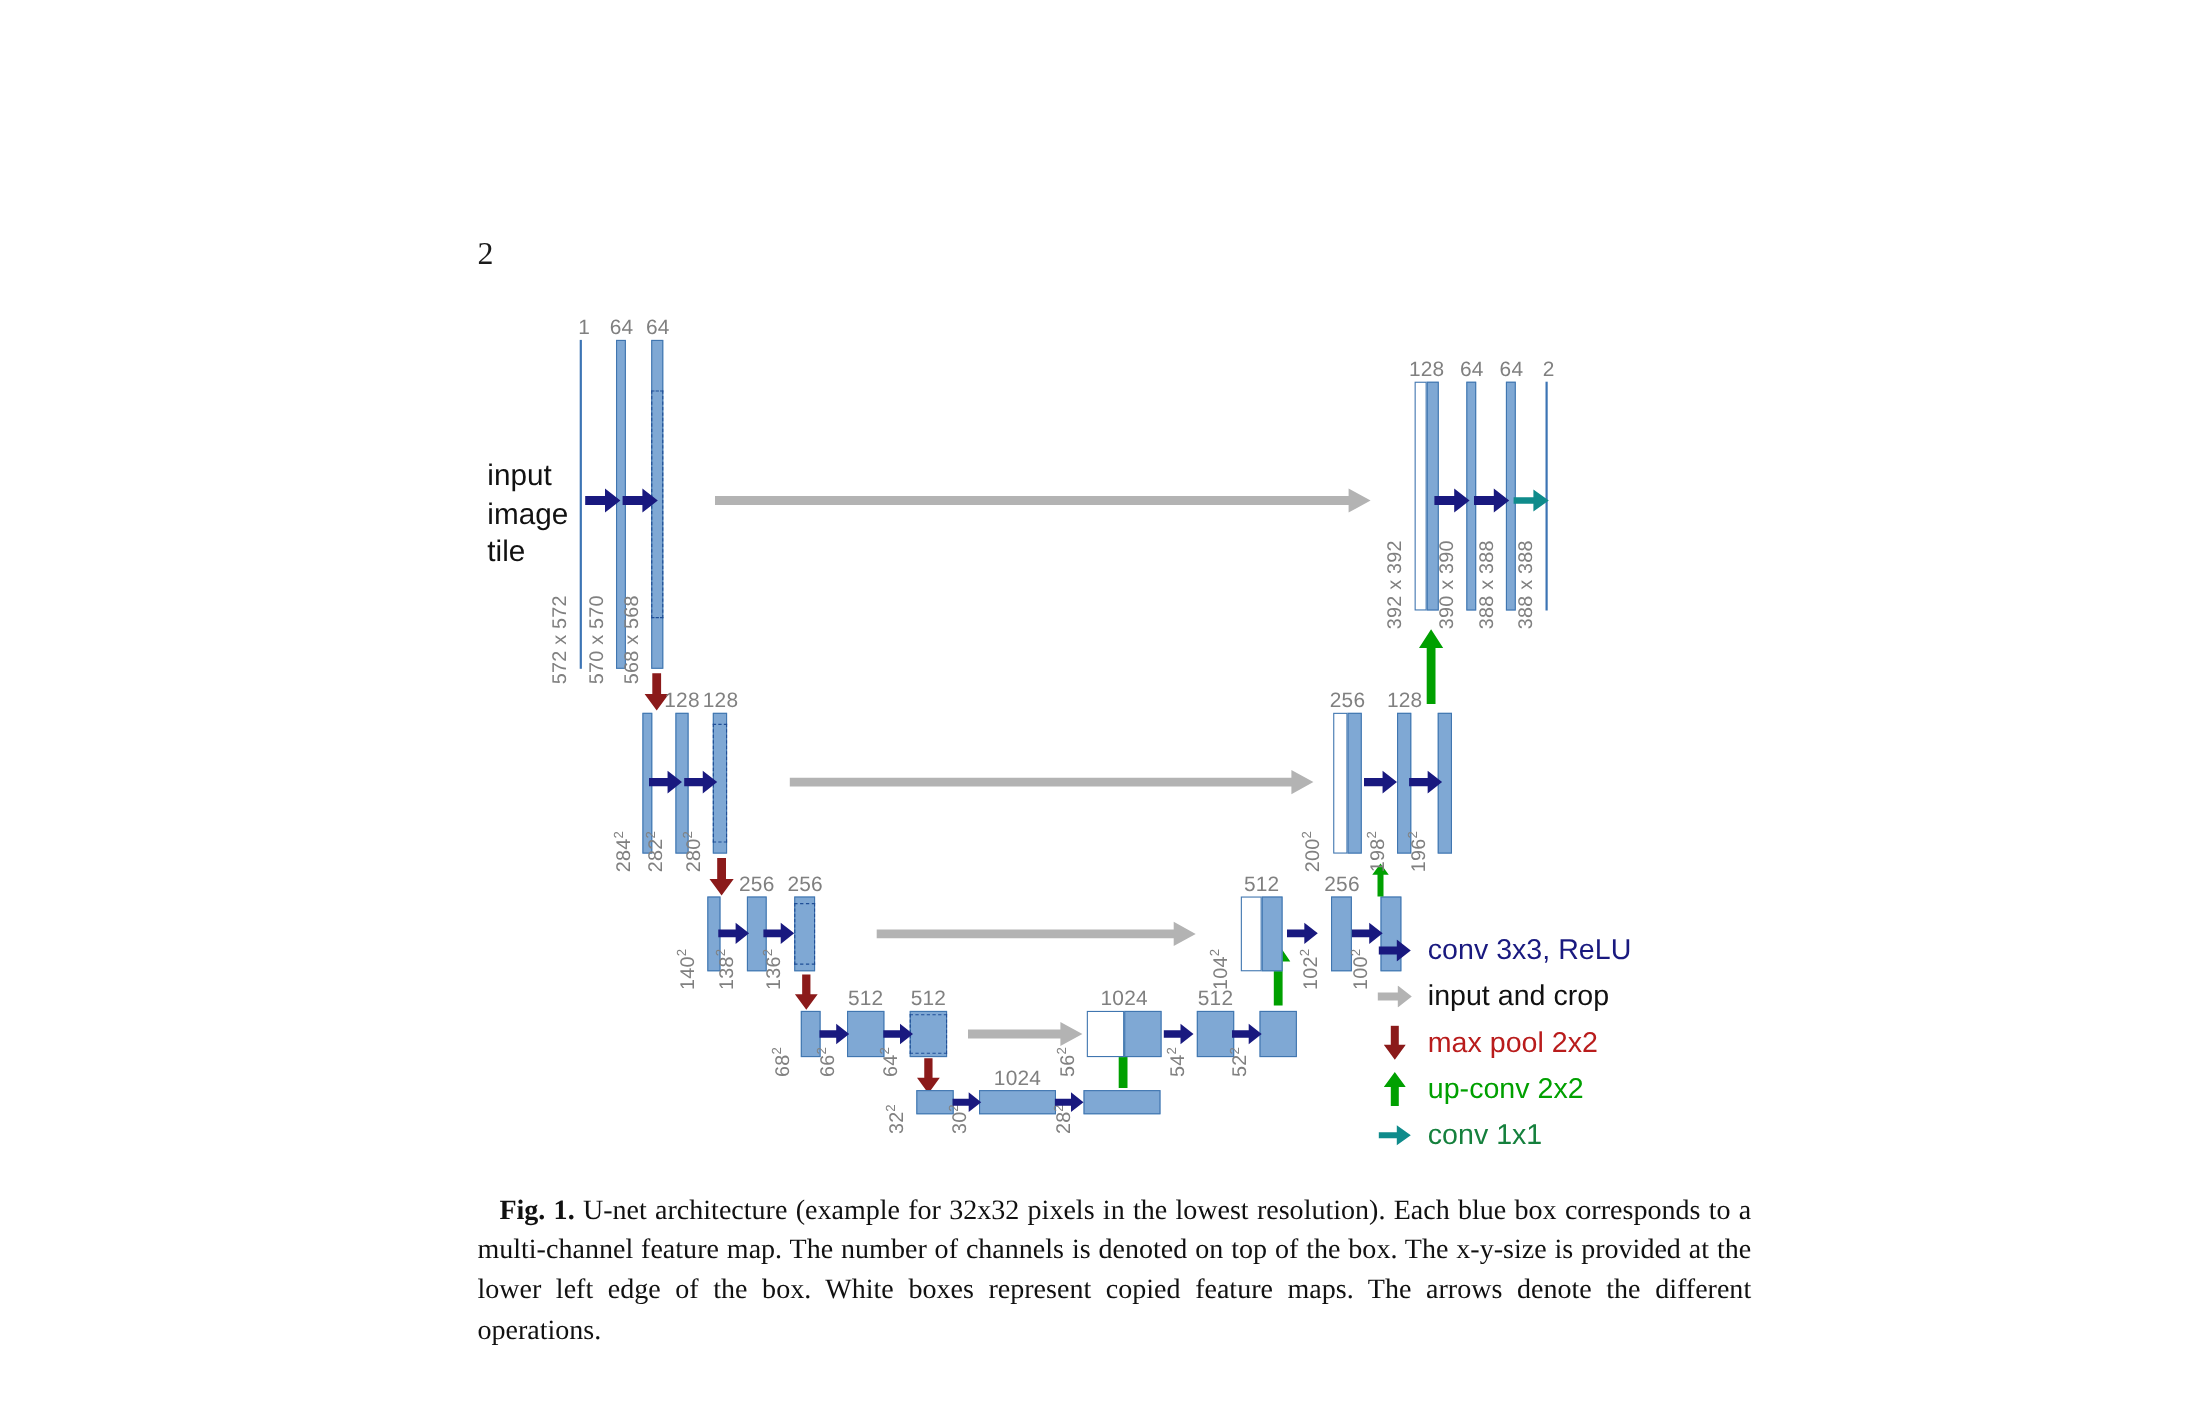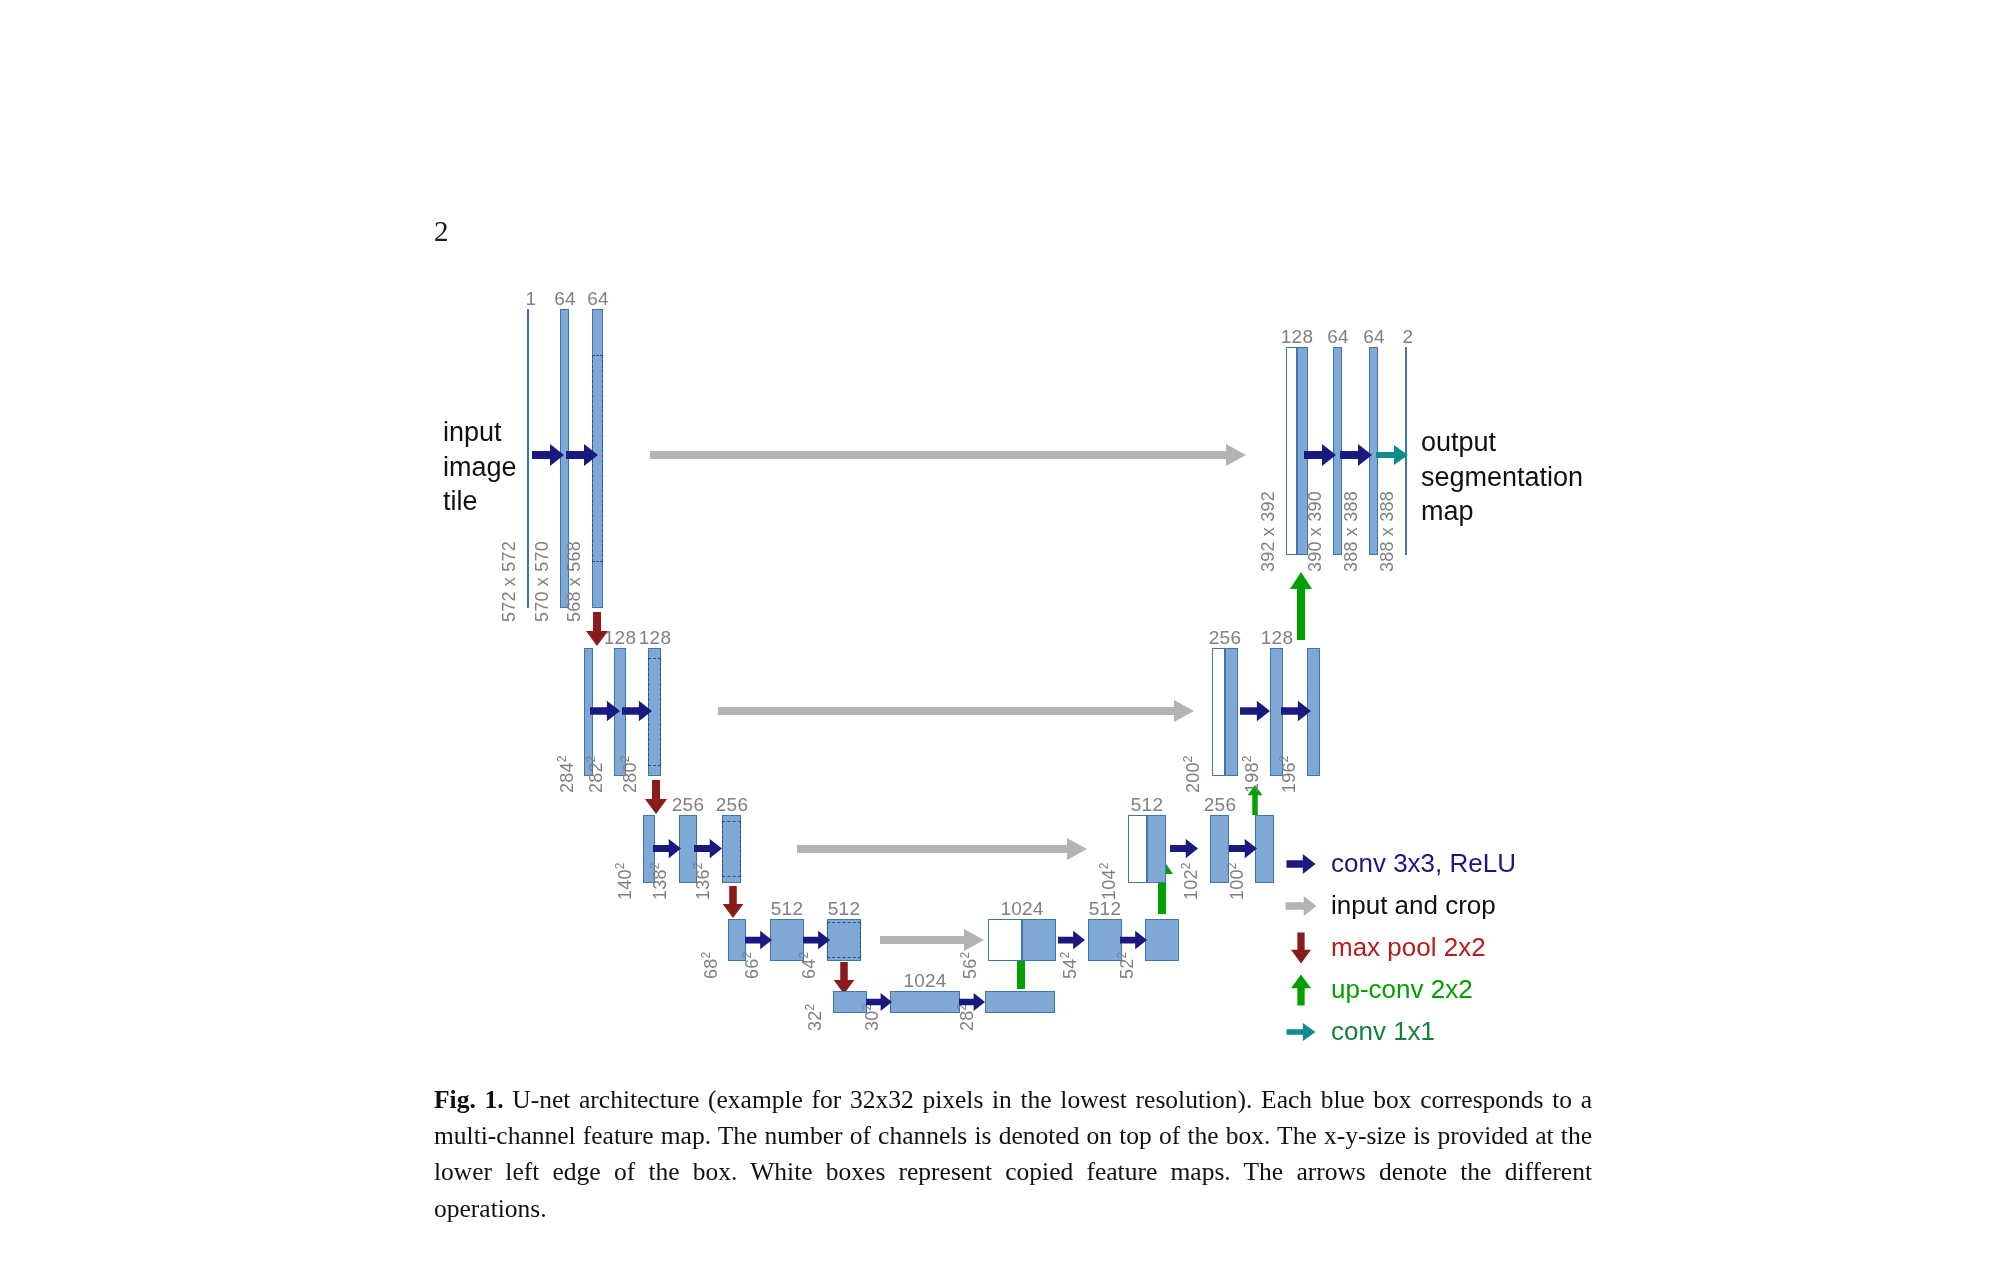--- a/index.html
+++ b/index.html
@@ -84,21 +84,21 @@
   .sidetext {
     position: absolute;
     font-size: 27px;
     line-height: 1.28;
     color: #111111;
     white-space: pre-line;
   }
   .sidetext.right-align { text-align: left; }
 
   
-  .legend { position: absolute; left: 1275px; top: 845px; }
+  .legend { position: absolute; left: 1242px; top: 845px; }
   .legend-row {
     display: flex;
     align-items: center;
     height: 37px;
     margin-bottom: 5px;
   }
   .legend-glyph {
     width: 52px;
     display: flex;
     justify-content: center;
@@ -116,21 +116,21 @@
     position: absolute;
     left: 434px;
     top: 1082px;
     width: 1158px;
     font-family: "Liberation Serif", serif;
     font-size: 25.5px;
     line-height: 1.42;
     text-align: justify;
     color: #111111;
   }
-  .caption b { font-weight: bold; }
+  .caption b { font-weight: bold; margin-left: 20px; }
 </style>
 </head>
 <body>
 
 <div id="page">
 
   <div class="page-number">2</div>
 
   <div class="fbox thin" style="left:527px; top:309px; width:2px; height:299px;"></div>
   <div class="chan" style="left:531px; top:288px;">1</div>
@@ -417,23 +417,20 @@
         <path d="M0 8 L18 8 L18 1 L32 11 L18 21 L18 14 L0 14 Z" fill="#0F8B8B"></path>
       </svg>
   </div>
 
   <div class="arrow" style="left:650px; top:444px;">
     <svg width="596" height="22" viewBox="0 0 596 22">
         <path d="M0 7 L576 7 L576 0 L596 11 L576 22 L576 15 L0 15 Z" fill="#B3B3B3"></path>
       </svg>
   </div>
 
-  <div class="sidetext" style="left:1421px; top:425px; width:220px;">output
-segmentation
-map</div>
 
   <div class="legend">
 
     <div class="legend-row">
       <span class="legend-glyph">
         <svg width="38" height="20" viewBox="0 0 32 22">
             <path d="M0 7 L18 7 L18 0 L32 11 L18 22 L18 15 L0 15 Z" fill="#19197F"></path>
           </svg>
       </span>
       <span class="legend-label" style="color:#19197F;">conv 3x3, ReLU</span>

